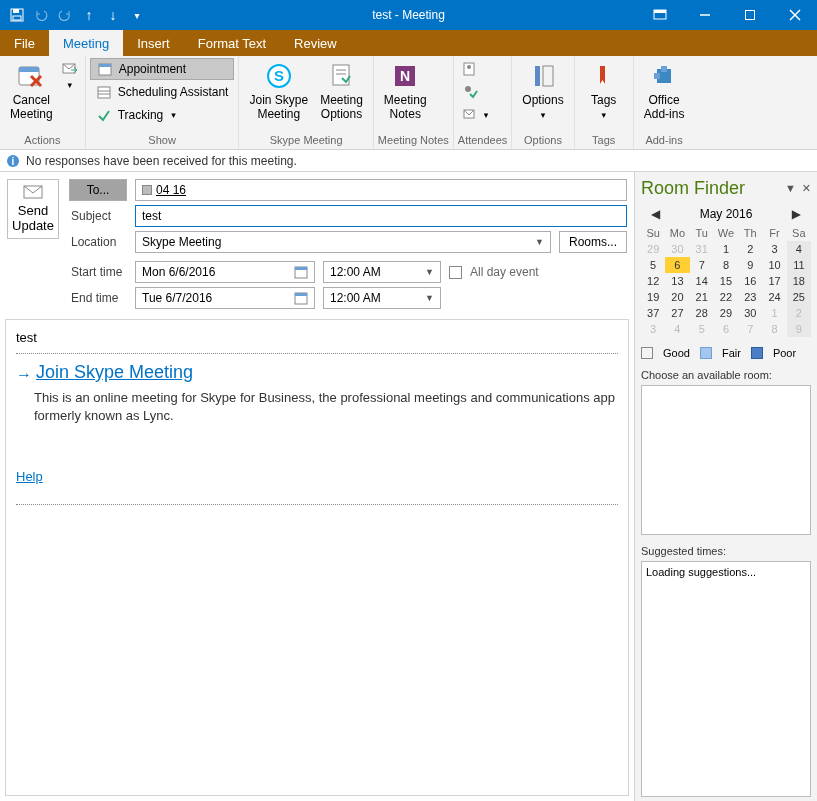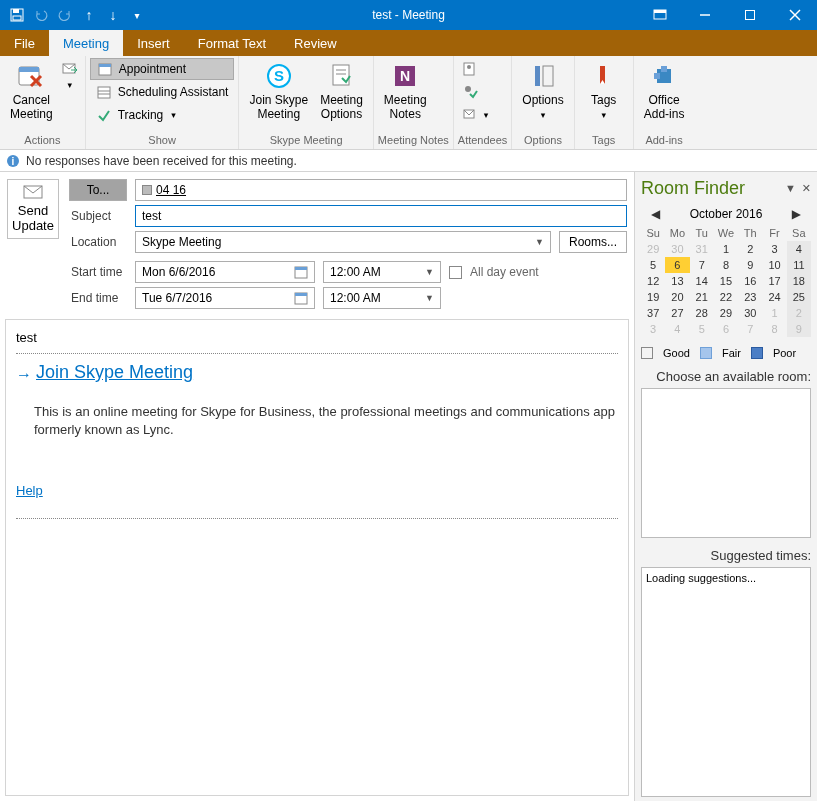--- a/index.html
+++ b/index.html
@@ -41,39 +41,39 @@
 .rooms-btn { width: 68px; height: 22px; border: 1px solid #adadad; display:flex; align-items:center; justify-content:center; cursor:pointer; font-size:12px;}
 .date-field { width: 180px; height: 22px; border: 1px solid #adadad; display: flex; align-items: center; padding: 0 6px; font-size: 12px; justify-content:space-between; cursor:pointer;}
 .time-field { width: 118px; height: 22px; border: 1px solid #adadad; display: flex; align-items: center; padding: 0 6px; font-size: 12px; justify-content:space-between; cursor:pointer;}
 .dropdown-caret { font-size:9px; color:#555;}
 .cal-icon-sm { width:14px; height:14px; }
 .checkbox { width: 13px; height: 13px; border: 1px solid #888; cursor:pointer; }
 .body-area { flex: 1; border: 1px solid #d4d4d4; margin: 4px; padding: 10px; font-size: 13px; overflow:hidden;}
 .dotted-hr { border:none; border-top: 1px dotted #888; margin: 8px 0; }
 .skype-link { color: #0173c7; font-size: 18px; text-decoration: underline; cursor:pointer;}
 .arrow-right { color:#0173c7; font-size:16px; margin-right:4px;}
-.body-text { font-size: 13px; color: #333; margin-top: 20px; line-height:1.4; padding-left:18px;}
+.body-text { font-size: 13px; color: #333; margin-top: 6px; line-height:1.4; padding-left:18px;}
 .help-link { color: #0173c7; text-decoration: underline; cursor:pointer; display: inline-block; margin-top: 44px; font-size:13px;}
 .sidebar { width: 183px; border-left: 1px solid #d4d4d4; background: #f3f3f3; padding: 4px 6px; display:flex; flex-direction:column;}
 .sidebar-head { display:flex; align-items:center; justify-content:space-between; padding: 2px 0 8px 0;}
 .sidebar-title { color: #4d7c0f; font-size: 18px; }
 .sidebar-ctrls { display:flex; gap:6px; font-size:11px; color:#555; }
 .cal-nav { display:flex; align-items:center; justify-content:space-between; padding: 0 10px; font-size:12px; margin-bottom:4px;}
 .cal-nav-btn { cursor:pointer; font-size:12px; color:#333; }
 .cal-grid { display:grid; grid-template-columns: repeat(7, 1fr); font-size:11px; }
 .cal-head { text-align:center; color:#666; padding:2px 0;}
 .cal-cell { text-align:center; padding:2px 0; cursor:pointer; color:#333;}
 .cal-cell.other { color:#bbb; }
 .cal-cell.today { background:#ffcf33; }
 .cal-cell.sat { background:#e8e8e8; }
 .legend { display:flex; gap:10px; font-size:11px; margin-top:10px; align-items:center;}
 .leg-box { width:12px; height:12px; border:1px solid #888; }
 .leg-box.fair { background:#a5c5ec; border-color:#6fa0d8;}
 .leg-box.poor { background:#4b7ec5; border-color:#2a5aa0;}
-.section-label { font-size:13px; color:#333; margin-top:10px;text-align:right; }
+.section-label { font-size:11px; color:#333; margin-top:10px; }
 .room-list { border:1px solid #bbb; background:#fff; height:150px; margin-top:4px;}
 .suggest-box { border:1px solid #bbb; background:#fff; flex:1; margin-top:4px; padding:4px; font-size:11px;}
 svg { display:block; }
 </style>
 </head>
 <body>
 
 <div class="titlebar">
   <div class="qat">
     <div class="qat-btn">
@@ -410,21 +410,21 @@
   <div class="sidebar">
     <div class="sidebar-head">
       <div class="sidebar-title">Room Finder</div>
       <div class="sidebar-ctrls">
         <span>▼</span>
         <span>✕</span>
       </div>
     </div>
     <div class="cal-nav">
       <span class="cal-nav-btn">◀</span>
-      <span>October 2016</span>
+      <span>May 2016</span>
       <span class="cal-nav-btn">▶</span>
     </div>
     <div class="cal-grid" id="cal-grid">
         <div class="cal-head">Su</div>
         <div class="cal-head">Mo</div>
         <div class="cal-head">Tu</div>
         <div class="cal-head">We</div>
         <div class="cal-head">Th</div>
         <div class="cal-head">Fr</div>
         <div class="cal-head">Sa</div>

